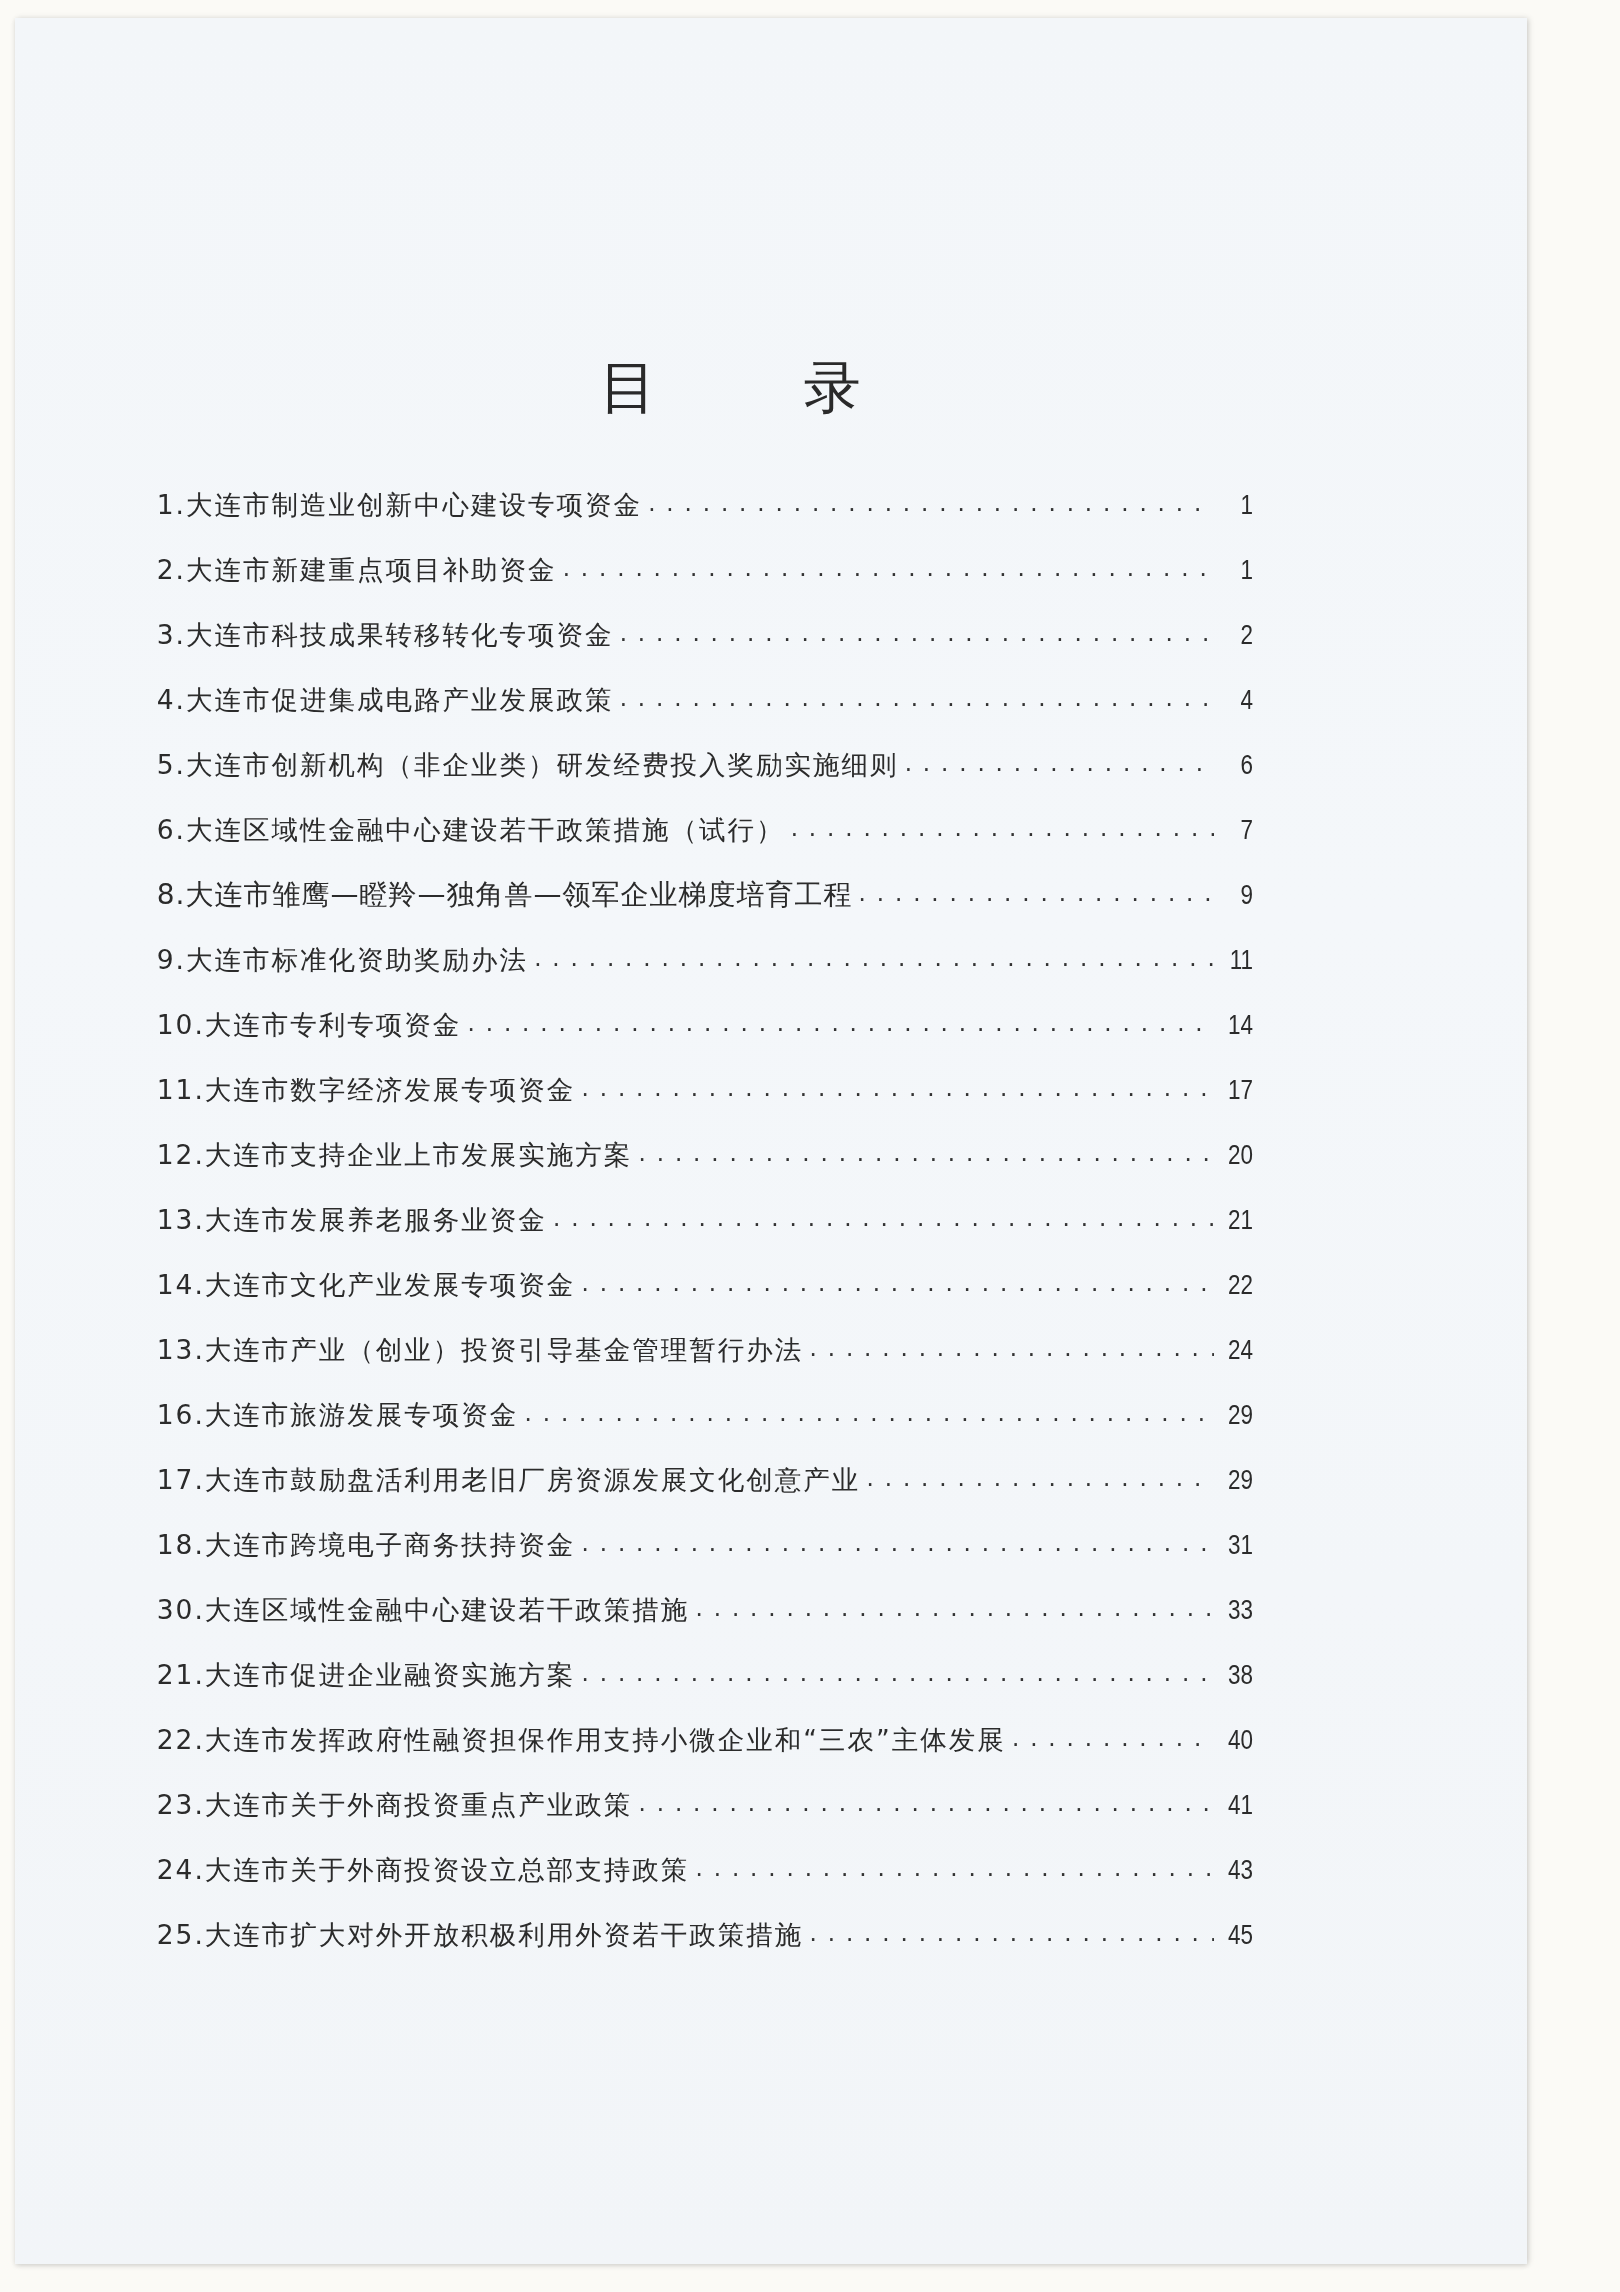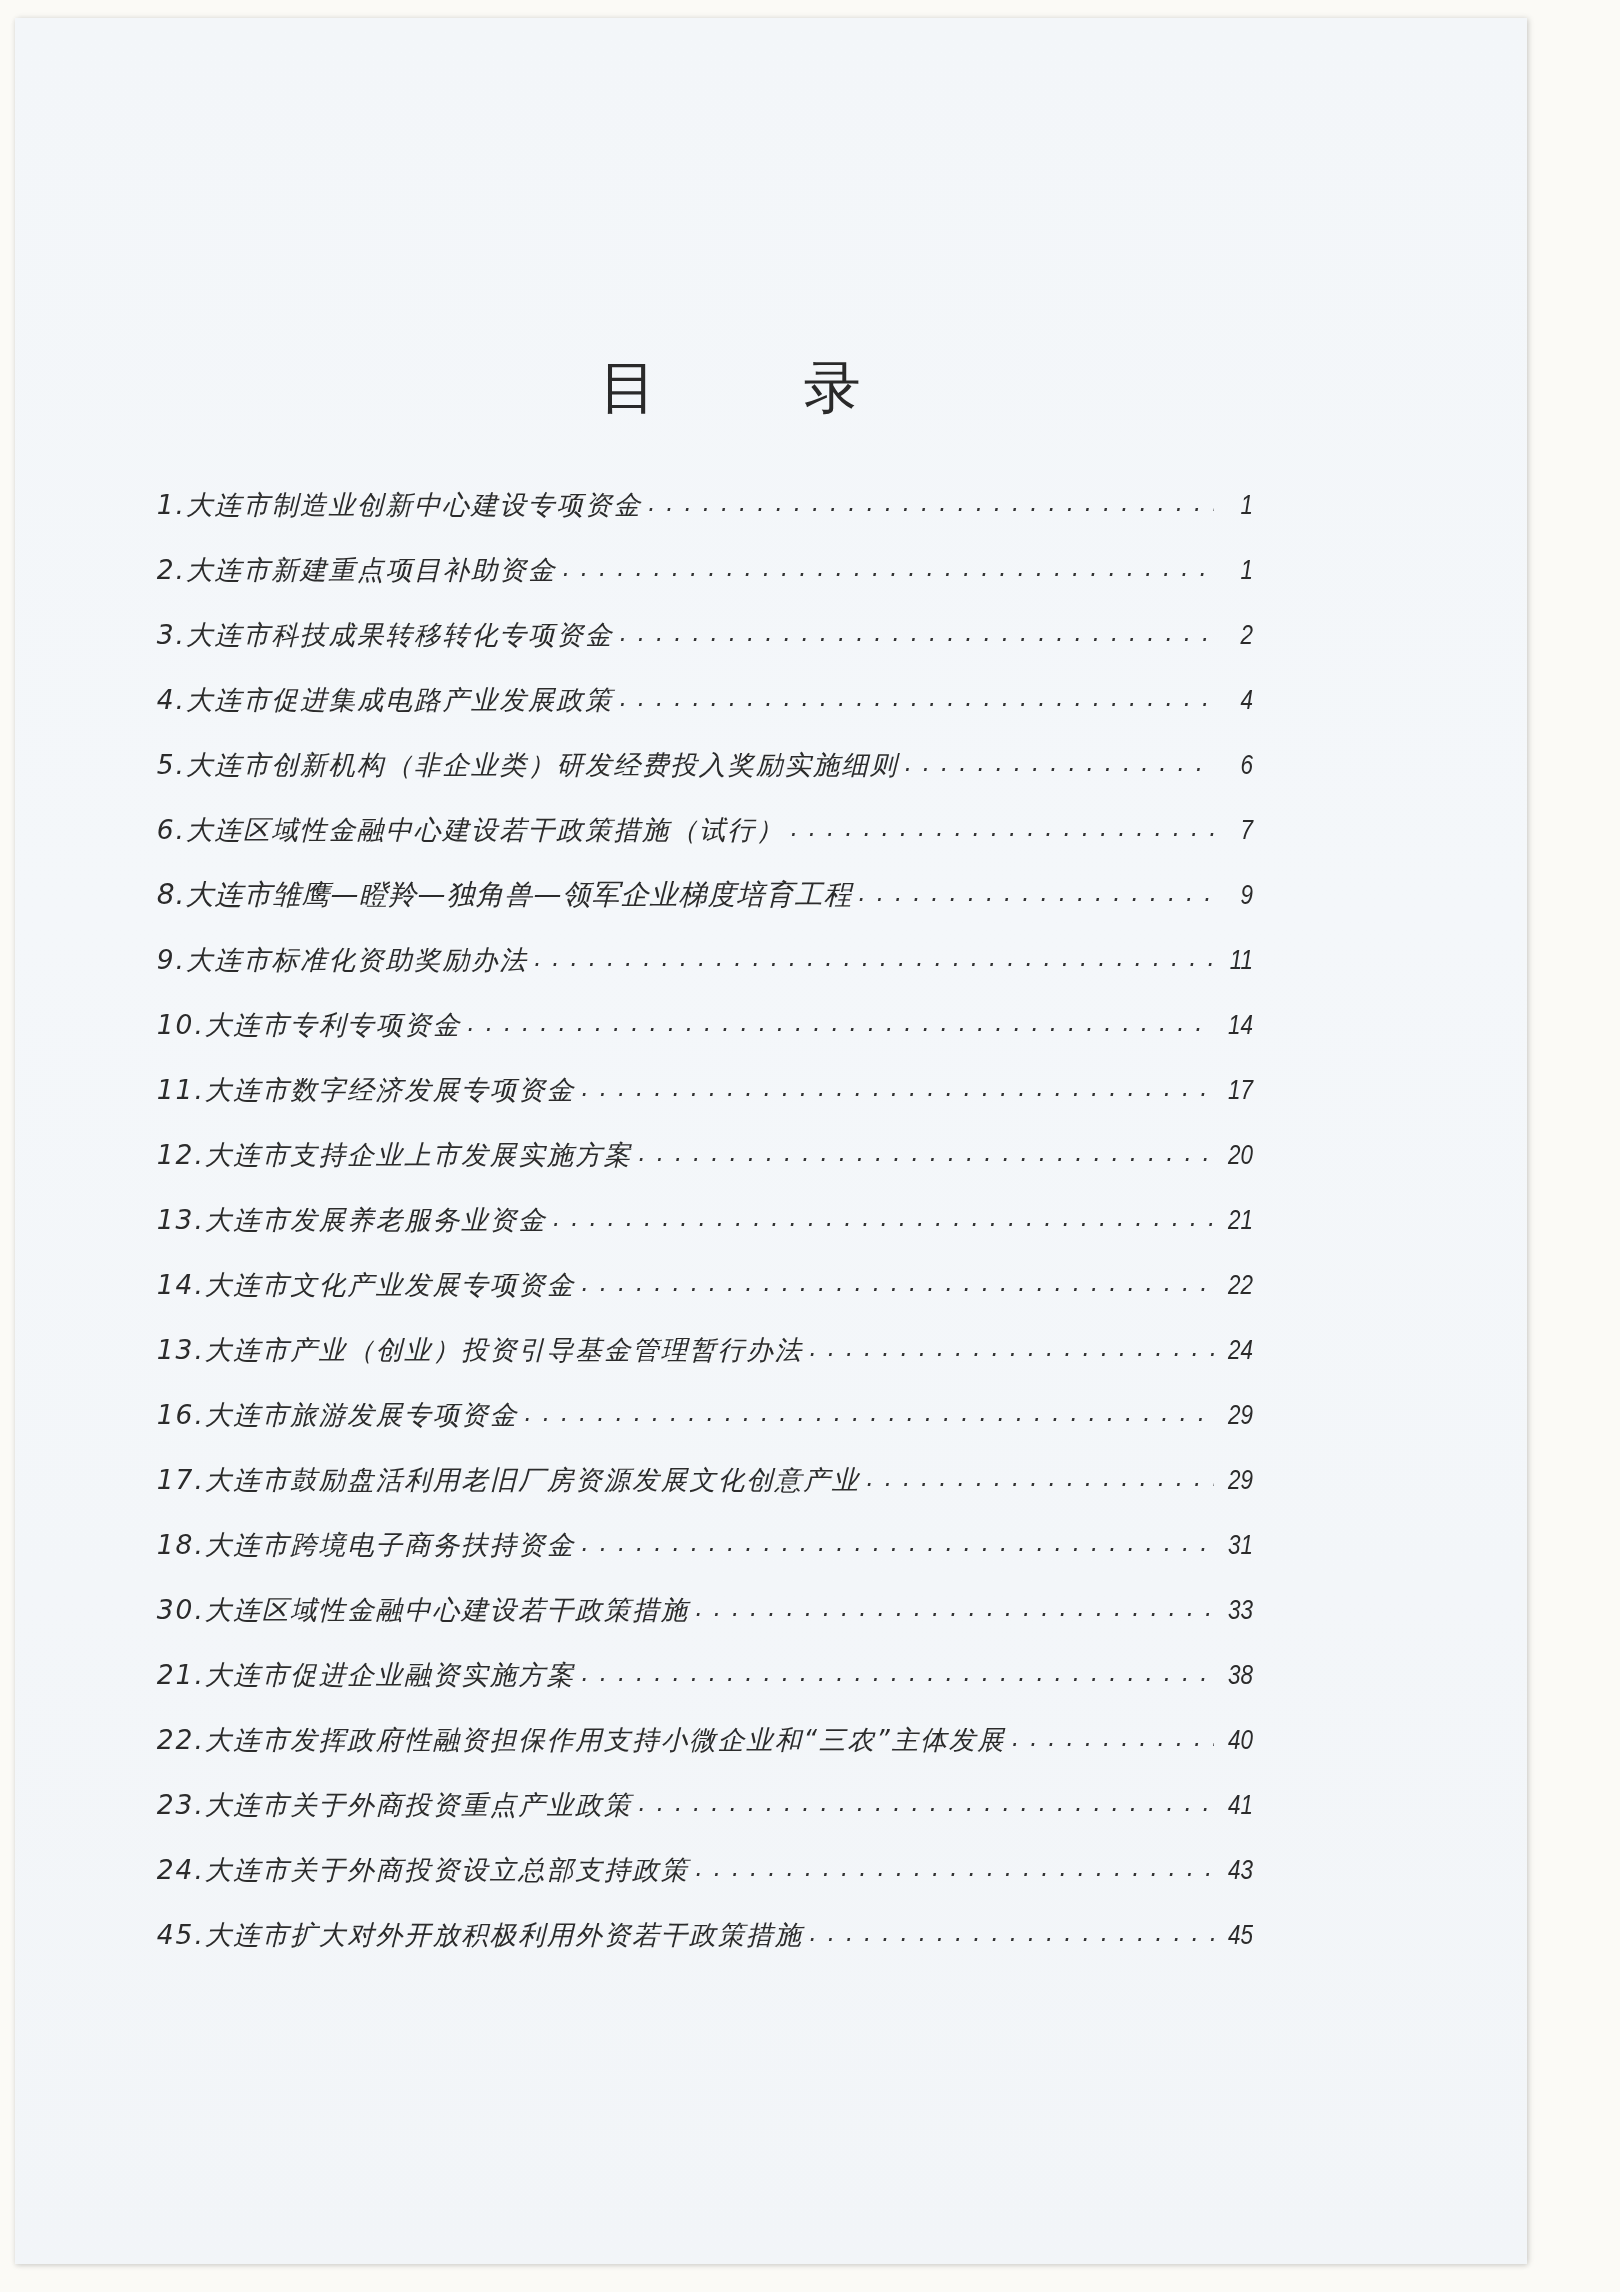--- a/index.html
+++ b/index.html
@@ -54,21 +54,20 @@
     .toc-item {
       display: flex;
       align-items: flex-end;
       height: 65px;
       line-height: 65px;
       font-family: "DejaVu Sans", "Liberation Sans", sans-serif;
       font-size: 26.5px;
       color: #2b2b2b;
       white-space: nowrap;
       cursor: pointer;
-      font-style: italic;
     }
     .toc-item .toc-title {
       flex: 0 0 auto;
       letter-spacing: 2px;
     }
     .toc-item .toc-leader {
       flex: 1 1 auto;
       overflow: hidden;
       margin: 0 5.9px 0 3.9px;
       color: #333;
@@ -252,20 +251,20 @@
       </li>
       <li class="toc-item">
         <span class="toc-title">
           <span class="toc-num">24.</span><span class="toc-text">大连市关于外商投资设立总部支持政策</span>
         </span>
         <span class="toc-leader"></span>
         <span class="toc-page">43</span>
       </li>
       <li class="toc-item">
         <span class="toc-title">
-          <span class="toc-num">45.</span><span class="toc-text">大连市扩大对外开放积极利用外资若干政策措施</span>
+          <span class="toc-num">25.</span><span class="toc-text">大连市扩大对外开放积极利用外资若干政策措施</span>
         </span>
         <span class="toc-leader"></span>
         <span class="toc-page">45</span>
       </li>
     </ul>
 </div>
 
 
 </body></html>

